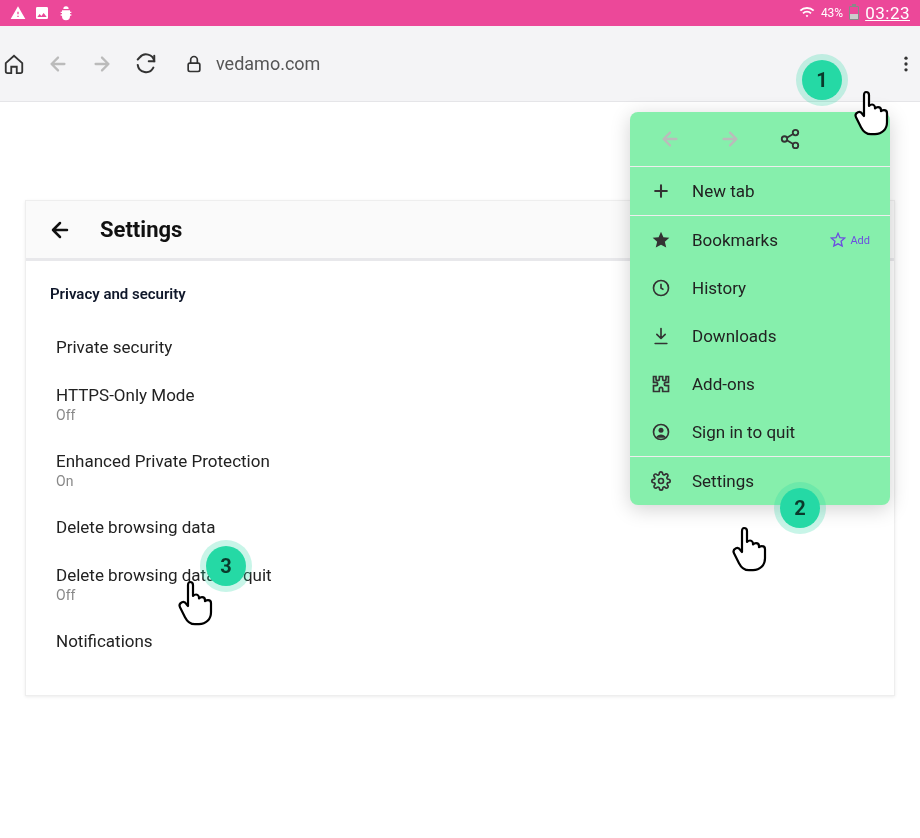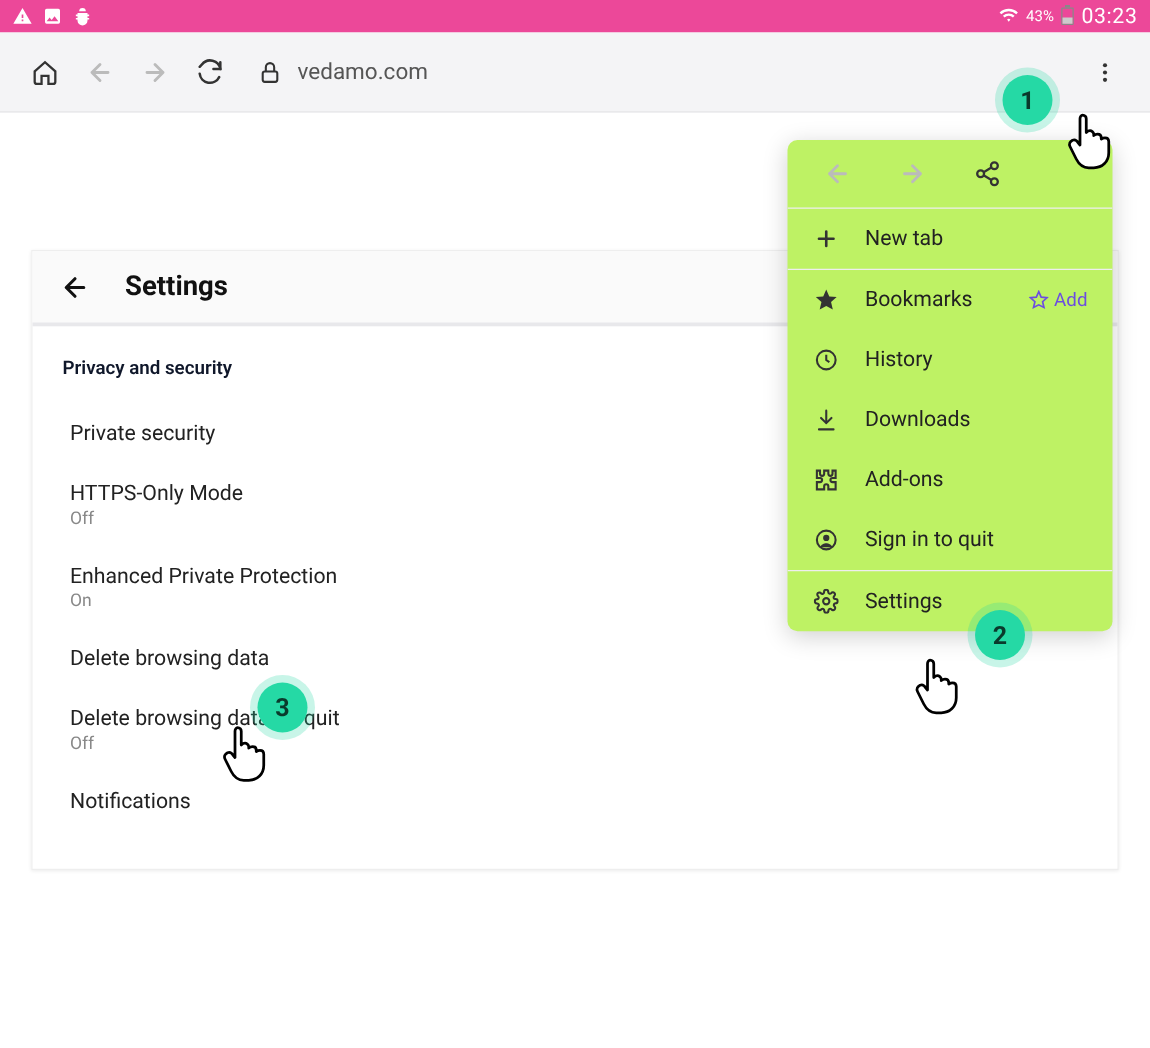--- a/index.html
+++ b/index.html
@@ -18,37 +18,37 @@
     height: 26px;
     display: flex;
     align-items: center;
     padding: 0 10px;
     font-size: 14px;
   }
   .status-left { display: flex; gap: 8px; }
   .status-right { margin-left: auto; display: flex; align-items: center; gap: 6px; }
   .status-icon { width: 16px; height: 16px; }
   .battery-pct { font-size: 12px; }
-  .clock { font-size: 17px; letter-spacing: 0.5px; font-weight: 400; }
+  .clock { font-size: 17px; letter-spacing: 0.5px; font-weight: 400; text-decoration: underline; }
   .battery-box {
     width: 10px; height: 14px; border: 1.5px solid #888; border-radius: 1px;
     position: relative;
   }
   .battery-box::before {
     content: ''; position: absolute; top: -3px; left: 2px; width: 4px; height: 2px; background: #888;
   }
   .battery-fill { position: absolute; bottom: 0; left: 0; right: 0; height: 45%; background: #ccc; }
 
   
   .toolbar {
-    height: 64px;
+    height: 76px;
     background: #f4f4f6;
     display: flex;
     align-items: center;
-    padding: 0 24px;
+    padding: 0 2px;
     gap: 20px;
     border-bottom: 1px solid #e5e5e8;
   }
   .tool-icon {
     width: 24px; height: 24px; display: flex; align-items: center; justify-content: center;
     color: #333;
   }
   .tool-icon.disabled { color: #bbb; }
   .url-area { display: flex; align-items: center; gap: 10px; margin-left: 4px; }
   .url-text { font-size: 18px; color: #555; }
@@ -90,21 +90,21 @@
   }
   .setting-label { font-size: 17px; color: #222; }
   .setting-sub { font-size: 14px; color: #888; margin-top: 2px; }
 
   
   .menu {
     position: absolute;
     top: 112px;
     right: 30px;
     width: 260px;
-    background: #bef264;
+    background: #86efac;
     border-radius: 8px;
     box-shadow: 0 4px 20px rgba(0,0,0,0.18);
     overflow: hidden;
     z-index: 50;
   }
   .menu-top {
     display: flex;
     justify-content: space-around;
     padding: 16px 10px;
     border-bottom: 1px solid #eee;
@@ -121,21 +121,21 @@
     cursor: pointer;
   }
   .menu-item .m-icon { width: 22px; display: flex; justify-content: center; }
   .menu-item.bookmarks { justify-content: space-between; }
   .add-pill {
     margin-left: auto;
     color: #6c4de0;
     display: flex;
     align-items: center;
     gap: 4px;
-    font-size: 15px;
+    font-size: 11px;
   }
   .menu-divider { height: 1px; background: #eee; }
 
   
   .badge {
     position: absolute;
     width: 40px; height: 40px;
     border-radius: 50%;
     background: #25d9a5;
     color: #0a3a2c;

